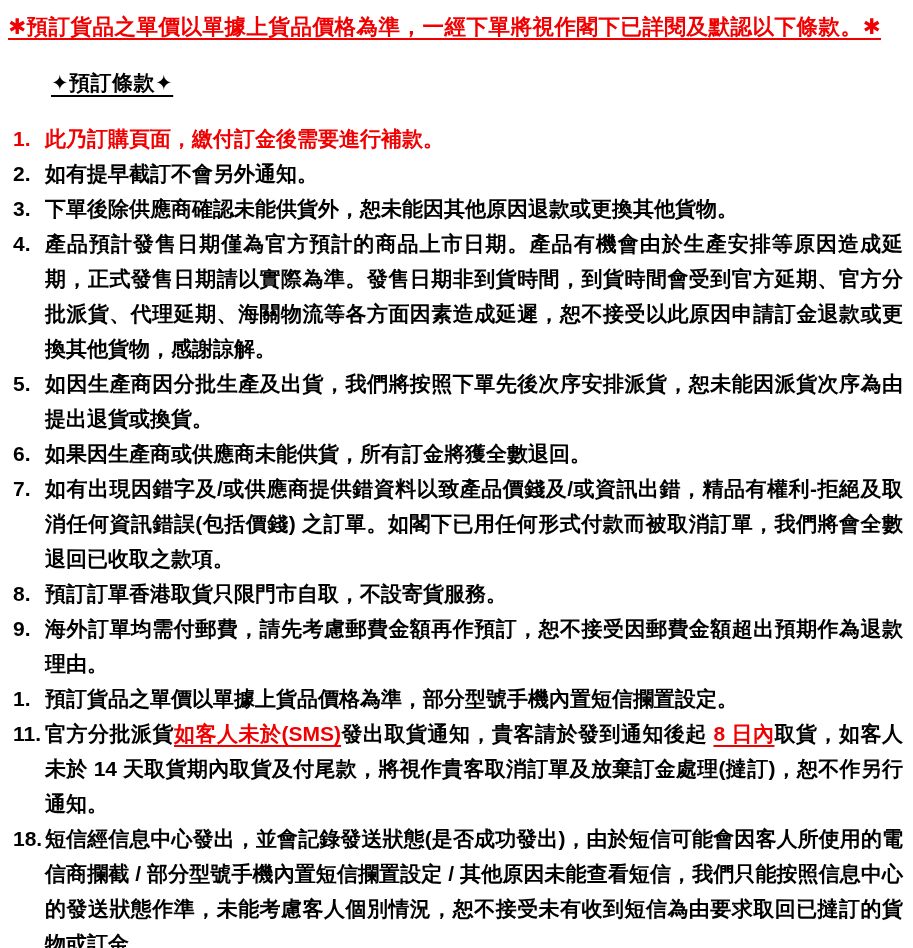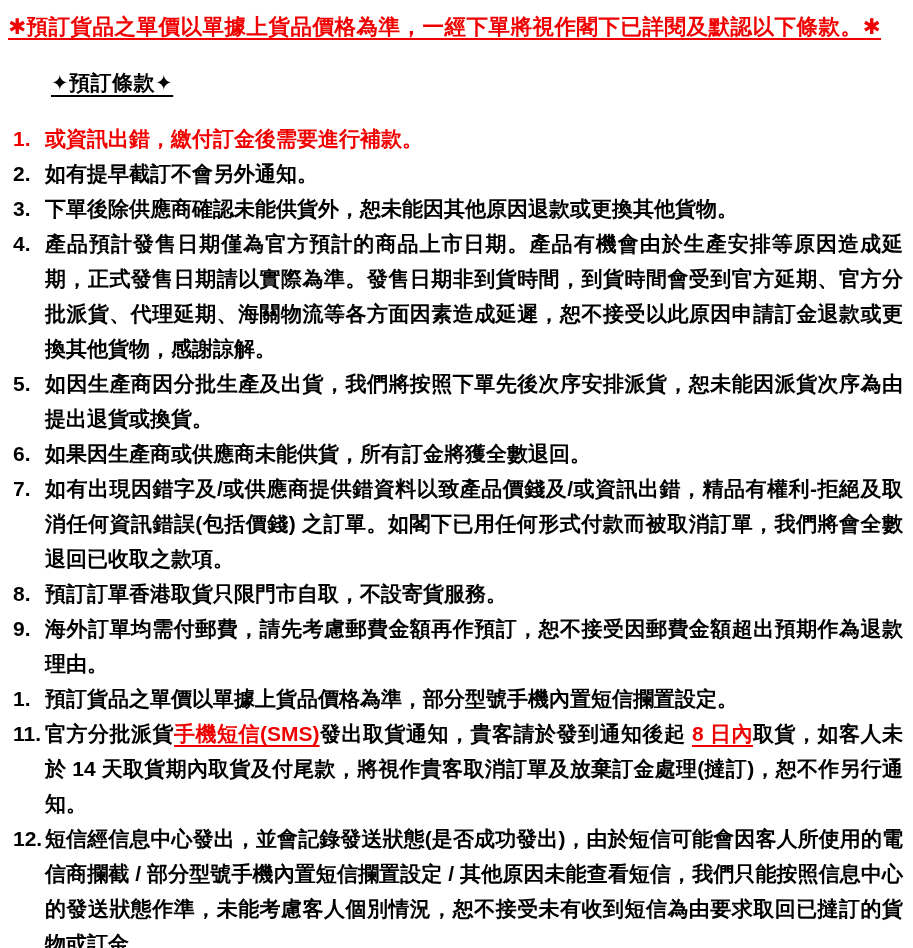--- a/index.html
+++ b/index.html
@@ -68,26 +68,26 @@
 <body>
 
 <div class="page">
   <div class="notice">✱預訂貨品之單價以單據上貨品價格為準，一經下單將視作閣下已詳閱及默認以下條款。✱</div>
 
   <div>
     <span class="section-title">✦預訂條款✦</span>
   </div>
 
   <ol class="terms">
-      <li class="red"><span class="num">1.</span><span>或資訊出錯，繳付訂金後需要進行補款。</span></li>
+      <li class="red"><span class="num">1.</span><span>此乃訂購頁面，繳付訂金後需要進行補款。</span></li>
       <li><span class="num">2.</span><span>如有提早截訂不會另外通知。</span></li>
       <li><span class="num">3.</span><span>下單後除供應商確認未能供貨外，恕未能因其他原因退款或更換其他貨物。</span></li>
       <li><span class="num">4.</span><span>產品預計發售日期僅為官方預計的商品上市日期。產品有機會由於生產安排等原因造成延期，正式發售日期請以實際為準。發售日期非到貨時間，到貨時間會受到官方延期、官方分批派貨、代理延期、海關物流等各方面因素造成延遲，恕不接受以此原因申請訂金退款或更換其他貨物，感謝諒解。</span></li>
       <li><span class="num">5.</span><span>如因生產商因分批生產及出貨，我們將按照下單先後次序安排派貨，恕未能因派貨次序為由提出退貨或換貨。</span></li>
       <li><span class="num">6.</span><span>如果因生產商或供應商未能供貨，所有訂金將獲全數退回。</span></li>
       <li><span class="num">7.</span><span>如有出現因錯字及/或供應商提供錯資料以致產品價錢及/或資訊出錯，精品有權利-拒絕及取消任何資訊錯誤(包括價錢) 之訂單。如閣下已用任何形式付款而被取消訂單，我們將會全數退回已收取之款項。</span></li>
       <li><span class="num">8.</span><span>預訂訂單香港取貨只限門市自取，不設寄貨服務。</span></li>
       <li><span class="num">9.</span><span>海外訂單均需付郵費，請先考慮郵費金額再作預訂，恕不接受因郵費金額超出預期作為退款理由。</span></li>
       <li><span class="num">1.</span><span>預訂貨品之單價以單據上貨品價格為準，部分型號手機內置短信攔置設定。</span></li>
-      <li><span class="num">11.</span><span>官方分批派貨</span><span class="red-underline">手機短信(SMS)</span><span>發出取貨通知，貴客請於發到通知後起 </span><span class="red-underline">8 日內</span><span>取貨，如客人未於 14 天取貨期內取貨及付尾款，將視作貴客取消訂單及放棄訂金處理(撻訂)，恕不作另行通知。</span></li>
-      <li><span class="num">12.</span><span>短信經信息中心發出，並會記錄發送狀態(是否成功發出)，由於短信可能會因客人所使用的電信商攔截 / 部分型號手機內置短信攔置設定 / 其他原因未能查看短信，我們只能按照信息中心的發送狀態作準，未能考慮客人個別情況，恕不接受未有收到短信為由要求取回已撻訂的貨物或訂金。</span></li>
+      <li><span class="num">11.</span><span>官方分批派貨</span><span class="red-underline">如客人未於(SMS)</span><span>發出取貨通知，貴客請於發到通知後起 </span><span class="red-underline">8 日內</span><span>取貨，如客人未於 14 天取貨期內取貨及付尾款，將視作貴客取消訂單及放棄訂金處理(撻訂)，恕不作另行通知。</span></li>
+      <li><span class="num">18.</span><span>短信經信息中心發出，並會記錄發送狀態(是否成功發出)，由於短信可能會因客人所使用的電信商攔截 / 部分型號手機內置短信攔置設定 / 其他原因未能查看短信，我們只能按照信息中心的發送狀態作準，未能考慮客人個別情況，恕不接受未有收到短信為由要求取回已撻訂的貨物或訂金。</span></li>
     </ol>
 </div>
 
 </body></html>

